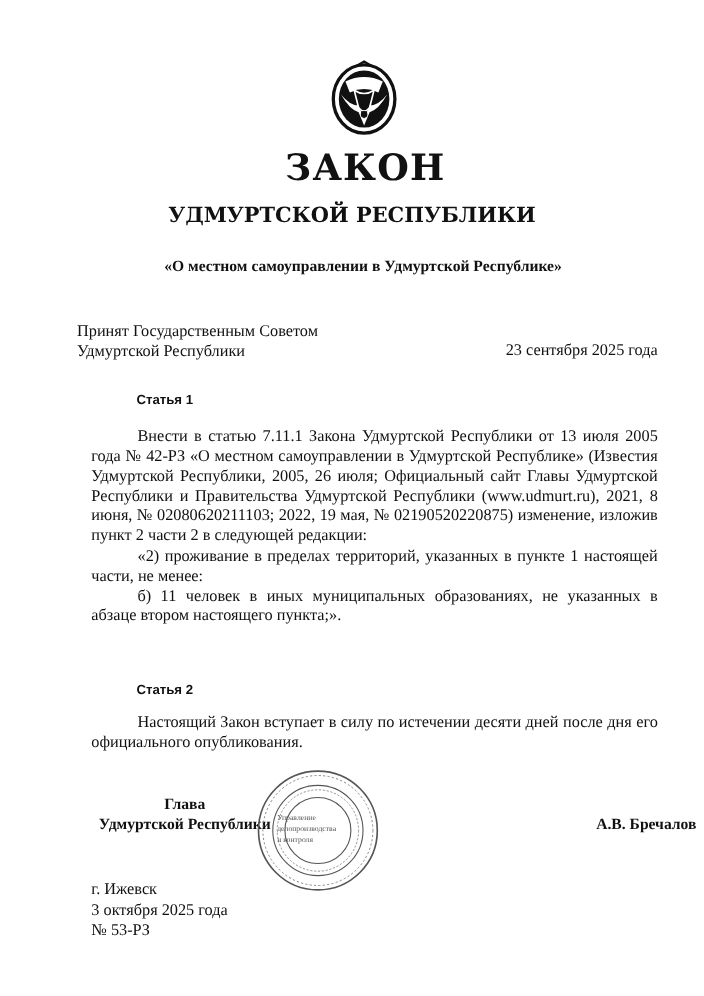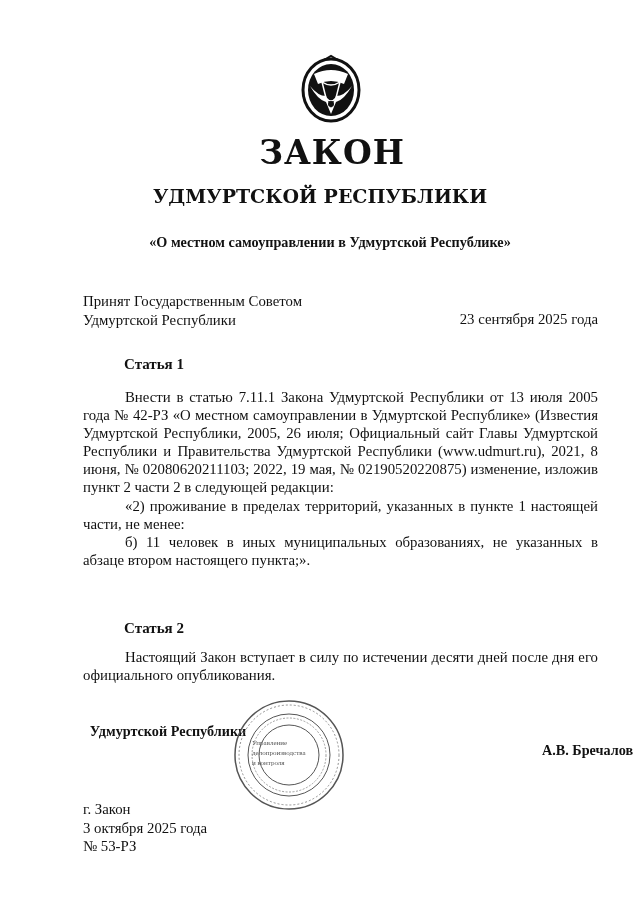--- a/index.html
+++ b/index.html
@@ -3,23 +3,23 @@
 <meta charset="utf-8">
 <style>
   html, body { margin:0; padding:0; background:#ffffff; }
   body { width:640px; height:905px; position:relative; overflow:hidden;
          font-family:"DejaVu Serif","Liberation Serif",serif; color:#111; }
   .abs { position:absolute; }
   .emblem { left:300px; top:52px; width:62px; height:72px; }
   .title { left:0; width:640px; top:133px; text-align:center; font-weight:bold; font-size:33px; letter-spacing:1px; font-family:"DejaVu Serif",serif;margin-left:12px; }
   .subtitle { left:0; width:640px; top:185px; text-align:center; font-weight:bold; font-size:19px; }
   .heading { left:60px; width:540px; top:233px; text-align:center; font-weight:bold; font-size:14.2px; line-height:18px; font-family:"Liberation Serif",serif; }
-  .adopted { left:83px; top:292px; font-size:14.8px; line-height:19px; font-family:"Liberation Serif",serif; }
+  .adopted { left:70px; top:292px; font-size:14.8px; line-height:19px; font-family:"Liberation Serif",serif; }
   .adopted-date { right:42px; top:311px; font-size:14.8px; font-family:"Liberation Serif",serif; }
-  .art { font-weight:bold; font-size:15px; font-family:Liberation Serif, serif;text-align:center; }
+  .art { font-weight:bold; font-size:12px; font-family:Liberation Sans, sans-serif;text-align:center; }
   .body-text { left:83px; width:515px; font-size:14.8px; line-height:18.1px; font-family:"Liberation Serif",serif; text-align:justify; }
   .body-text p { margin:0; text-indent:42px; }
   .sig-label { font-weight:bold; font-size:14.2px; font-family:"Liberation Serif",serif; line-height:19px; text-align:center; }
   .seal { left:232px; top:698px; width:114px; height:114px; }
   .foot { left:83px; top:800px; font-size:14.8px; line-height:18.5px; font-family:"Liberation Serif",serif; }
 </style>
 </head>
 <body>
 
 <div class="abs emblem">
@@ -52,20 +52,21 @@
   <p>«2) проживание в пределах территорий, указанных в пункте 1 настоящей части, не менее:</p>
   <p>б) 11 человек в иных муниципальных образованиях, не указанных в абзаце втором настоящего пункта;».</p>
 </div>
 
 <div class="abs art" style="left:124px;top:620px;">Статья 2</div>
 <div class="abs body-text" style="top:648px;">
   <p>Настоящий Закон вступает в силу по истечении десяти дней после дня его официального опубликования.</p>
 </div>
 
 <div class="abs sig-label" style="left:84px;top:722px;width:168px;">
+  <div>Глава</div>
   <div>Удмуртской Республики</div>
 </div>
 
 <div class="abs seal">
   <svg width="114" height="114" viewBox="0 0 114 114">
     <circle cx="57" cy="57" r="54" fill="none" stroke="#555" stroke-width="1.5"></circle>
     <circle cx="57" cy="57" r="50" fill="none" stroke="#777" stroke-width="0.8" stroke-dasharray="2 2"></circle>
     <circle cx="57" cy="57" r="41" fill="none" stroke="#555" stroke-width="1"></circle>
     <circle cx="57" cy="57" r="37" fill="none" stroke="#888" stroke-width="0.8" stroke-dasharray="2 1.5"></circle>
     <circle cx="57" cy="57" r="30" fill="none" stroke="#555" stroke-width="1"></circle>
@@ -73,16 +74,16 @@
   <div style="position:absolute;left:20px;top:40px;width:74px;font-size:7px;line-height:10px;color:#555;font-family:'Liberation Serif',serif;">
     <div>Управление</div>
     <div>делопроизводства</div>
     <div>и контроля</div>
   </div>
 </div>
 
 <div class="abs sig-label" style="left:508px;top:741px;margin-left:34px;">А.В. Бречалов</div>
 
 <div class="abs foot">
-  <div>г. Закон</div>
+  <div>г. Ижевск</div>
   <div>3 октября 2025 года</div>
   <div>№ 53-РЗ</div>
 </div>
 
 </body></html>

